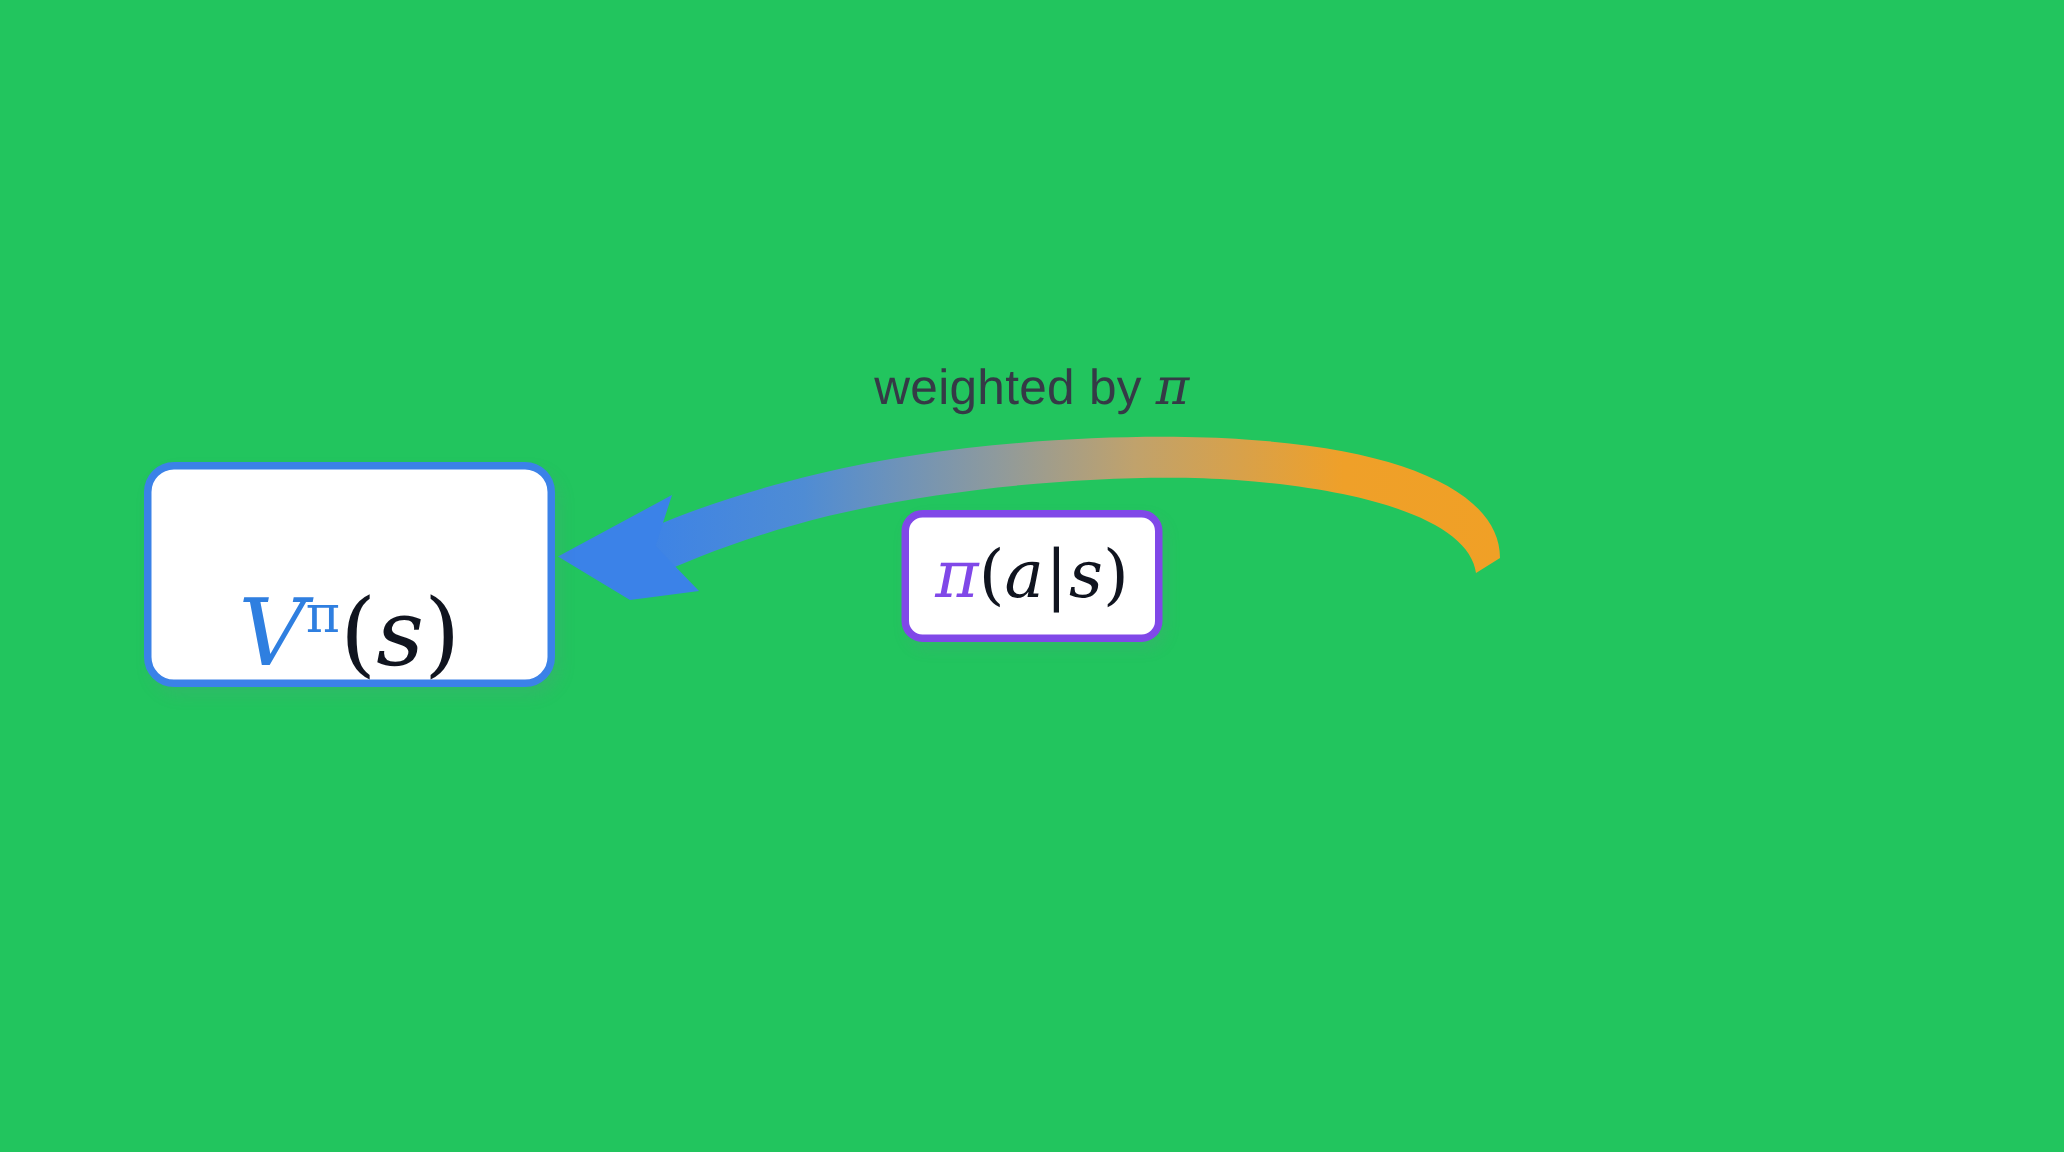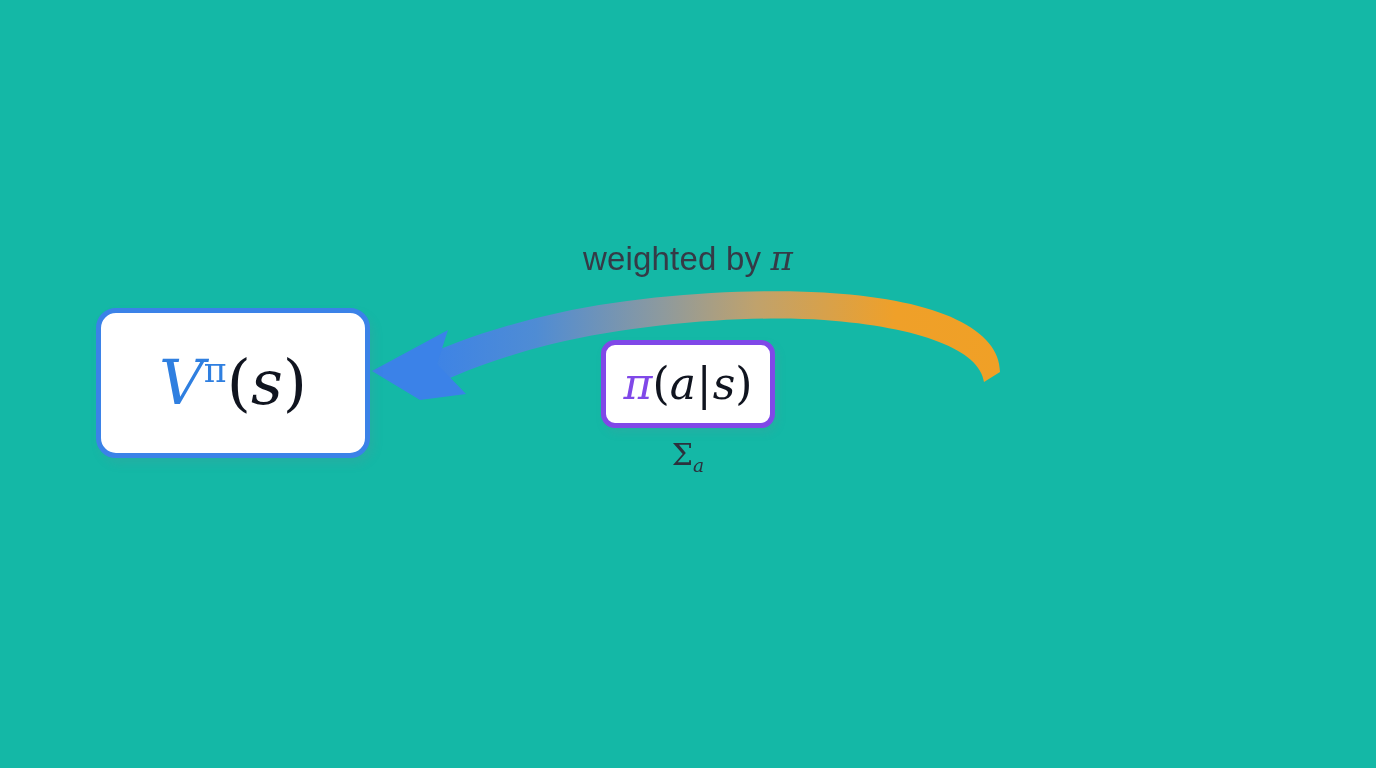--- a/index.html
+++ b/index.html
@@ -11,41 +11,42 @@
     width: 1376px;
     height: 768px;
     background: #fdfdfd;
     font-family: "Liberation Sans", sans-serif;
     overflow: hidden;
   }
   #canvas {
     position: relative;
     width: 1376px;
     height: 768px;
-    background: #14b8a6;
+    background: #22c55e;
   }
 
   
   .node {
     position: absolute;
     box-sizing: border-box;
     background: #ffffff;
     display: flex;
     align-items: center;
     justify-content: center;
     z-index: 3;
   }
   .node-v {
     left: 96px;
     top: 308px;
     width: 274px;
     height: 150px;
     border: 5px solid #3b82e8;
     border-radius: 20px;
     box-shadow: 4px 6px 10px rgba(120,130,150,0.16);
+    align-items: flex-end;
   }
   .node-q {
     left: 995px;
     top: 308px;
     width: 286px;
     height: 150px;
     border: 5px solid #f0a026;
     border-radius: 20px;
     box-shadow: 4px 6px 10px rgba(120,130,150,0.16);
   }
@@ -184,18 +185,15 @@
       <span class="var c-blue">V</span><span class="sup c-blue">π</span><span class="paren">(</span><span class="var">s</span><span class="paren">)</span>
     </span>
   </div>
 
   <div class="node node-pi">
     <span class="math math-md">
       <span class="var c-purple">π</span><span class="paren">(</span><span class="var">a</span><span class="bar">|</span><span class="var">s</span><span class="paren">)</span>
     </span>
   </div>
 
-  <div class="sum-note">
-    <span>Σ</span><span class="sub">a</span>
-  </div>
 
 
 </div>
 
 </body></html>

